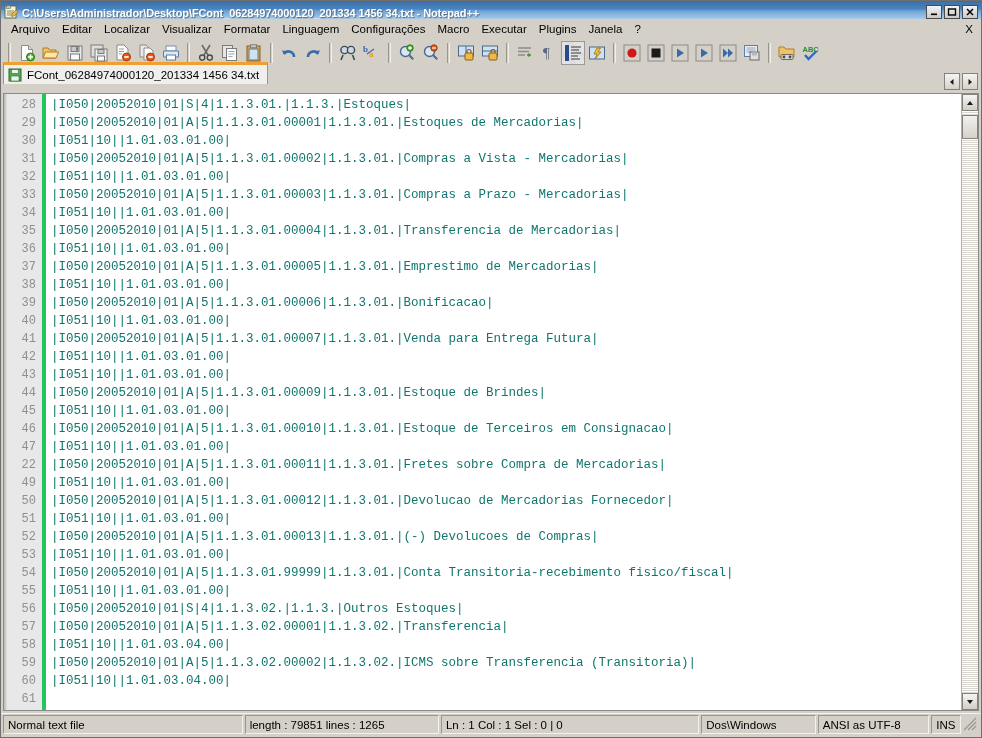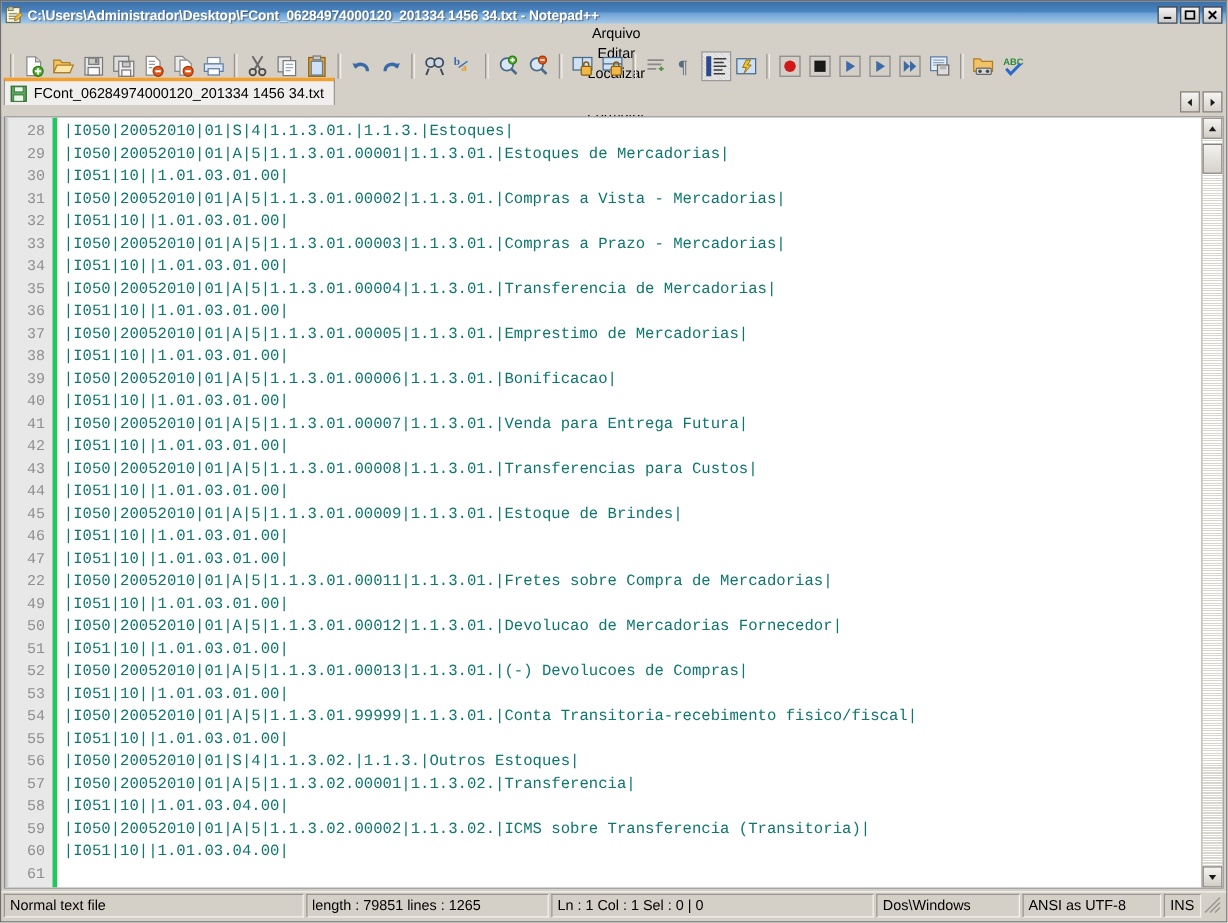--- a/index.html
+++ b/index.html
@@ -52,21 +52,20 @@
 
   
   .menubar {
     height: 20px;
     background: #d4d0c8;
     display: flex; align-items: center;
     font-size: 11.5px;
     color: #000;
     padding-left: 4px;
     box-sizing: border-box;
-    flex-direction: column;
   }
   .menu-item { padding: 2px 6px; white-space: nowrap; cursor: default; }
   .menu-spacer { flex: 1 1 auto; }
   .menu-close { padding: 2px 8px 2px 4px; font-size: 11.5px; }
 
   
   .toolbar {
     height: 28px;
     background: #d4d0c8;
     display: flex; align-items: center;
@@ -627,24 +626,24 @@
         <div class="code-line">|I050|20052010|01|A|5|1.1.3.01.00003|1.1.3.01.|Compras a Prazo - Mercadorias|</div>
         <div class="code-line">|I051|10||1.01.03.01.00|</div>
         <div class="code-line">|I050|20052010|01|A|5|1.1.3.01.00004|1.1.3.01.|Transferencia de Mercadorias|</div>
         <div class="code-line">|I051|10||1.01.03.01.00|</div>
         <div class="code-line">|I050|20052010|01|A|5|1.1.3.01.00005|1.1.3.01.|Emprestimo de Mercadorias|</div>
         <div class="code-line">|I051|10||1.01.03.01.00|</div>
         <div class="code-line">|I050|20052010|01|A|5|1.1.3.01.00006|1.1.3.01.|Bonificacao|</div>
         <div class="code-line">|I051|10||1.01.03.01.00|</div>
         <div class="code-line">|I050|20052010|01|A|5|1.1.3.01.00007|1.1.3.01.|Venda para Entrega Futura|</div>
         <div class="code-line">|I051|10||1.01.03.01.00|</div>
-        <div class="code-line">|I050|20052010|01|A|5|1.1.3.01.00008|1.1.3.01.|Transferencias para Custos|</div>
         <div class="code-line">|I051|10||1.01.03.01.00|</div>
         <div class="code-line">|I050|20052010|01|A|5|1.1.3.01.00009|1.1.3.01.|Estoque de Brindes|</div>
         <div class="code-line">|I051|10||1.01.03.01.00|</div>
+        <div class="code-line">|I050|20052010|01|A|5|1.1.3.01.00010|1.1.3.01.|Estoque de Terceiros em Consignacao|</div>
         <div class="code-line">|I051|10||1.01.03.01.00|</div>
         <div class="code-line">|I050|20052010|01|A|5|1.1.3.01.00011|1.1.3.01.|Fretes sobre Compra de Mercadorias|</div>
         <div class="code-line">|I051|10||1.01.03.01.00|</div>
         <div class="code-line">|I050|20052010|01|A|5|1.1.3.01.00012|1.1.3.01.|Devolucao de Mercadorias Fornecedor|</div>
         <div class="code-line">|I051|10||1.01.03.01.00|</div>
         <div class="code-line">|I050|20052010|01|A|5|1.1.3.01.00013|1.1.3.01.|(-) Devolucoes de Compras|</div>
         <div class="code-line">|I051|10||1.01.03.01.00|</div>
         <div class="code-line">|I050|20052010|01|A|5|1.1.3.01.99999|1.1.3.01.|Conta Transitoria-recebimento fisico/fiscal|</div>
         <div class="code-line">|I051|10||1.01.03.01.00|</div>
         <div class="code-line">|I050|20052010|01|S|4|1.1.3.02.|1.1.3.|Outros Estoques|</div>

